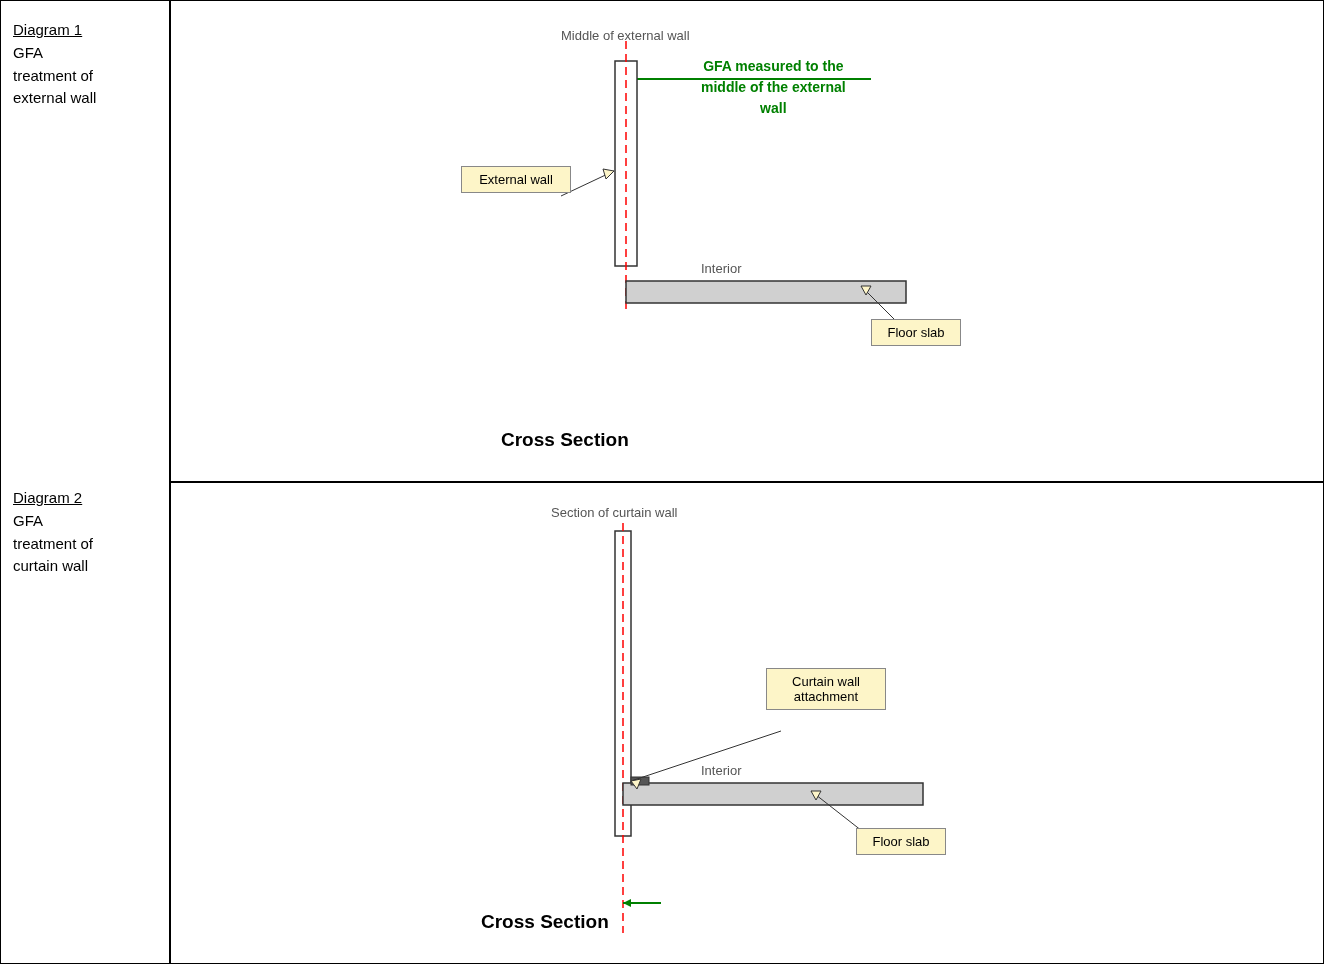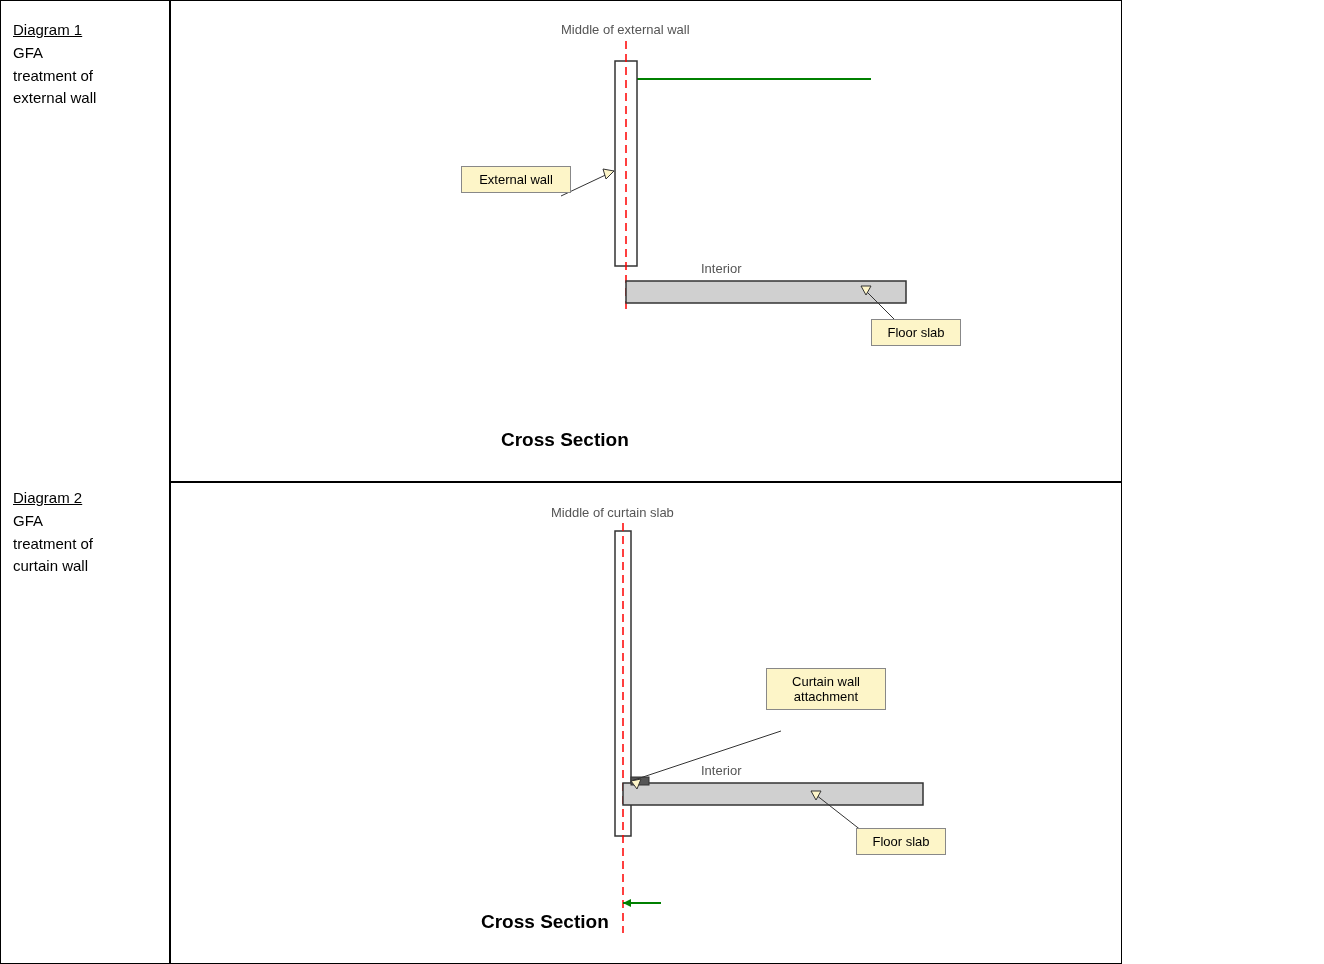--- a/index.html
+++ b/index.html
@@ -1,17 +1,17 @@
 <!DOCTYPE html>
 <html><head>
   <meta charset="utf-8">
   <style>
     * { margin: 0; padding: 0; box-sizing: border-box; }
     body { background: #fff; font-family: Arial, sans-serif; font-size: 14px; }
-    .page { width: 1122px; height: 964px; display: flex; flex-direction: row; border: 1px solid #000; }
+    .page { width: 1324px; height: 964px; display: flex; flex-direction: row; border: 1px solid #000; }
     .left-panel { width: 170px; min-width: 170px; border-right: 2px solid #000; padding: 10px 12px; }
     .diagram-label { margin-bottom: 8px; }
     .right-panel { flex: 1; display: flex; flex-direction: column; }
     .diagram-area { flex: 1; position: relative; overflow: hidden; }
     .diagram-area.top { border-bottom: 2px solid #000; }
     svg { position: absolute; top: 0; left: 0; }
     .callout-box {
       position: absolute;
       background: #fdf5c8;
       border: 1px solid #888;
@@ -54,22 +54,25 @@
     <div class="diagram-label" style="padding-top:10px; display:flex; flex-direction:column; justify-content:space-between;">
       <div style="text-decoration:underline; font-size:15px;">Diagram 2</div>
       <div style="font-size:15px; line-height:1.5; margin-top:4px;">GFA<br>treatment of<br>curtain wall</div>
     </div>
   </div>
 
   <div class="right-panel">
 
     <div class="diagram-area top" style="position:relative; height:482px;">
 
-      <div class="middle-label" style="top:21px; left:390px; font-size:13px; color:#555;">Middle of external wall</div>
+      <div class="middle-label" style="top:27px; left:390px; font-size:13px; color:#555;">Middle of external wall</div>
 
+      <div class="gfa-label" style="top:55px; left:530px; color:green; font-size:14px; font-weight:bold; line-height:1.5;">
+        GFA measured to the<br>middle of the external<br>wall
+      </div>
 
       <svg width="900" height="482">
 
         <line x1="520" y1="78" x2="455" y2="78" stroke="green" stroke-width="2"></line>
 
         <polygon points="455,78 462,74 462,82" fill="green"></polygon>
 
         <line x1="520" y1="78" x2="700" y2="78" stroke="green" stroke-width="2"></line>
 
         <rect x="444" y="60" width="22" height="205" fill="white" stroke="#333" stroke-width="1.5"></rect>
@@ -92,21 +95,21 @@
       <div class="callout-box" style="left:290px; top:165px; width:110px;">External wall</div>
 
       <div class="callout-box" style="left:700px; top:318px; width:90px;">Floor slab</div>
 
       <div class="cross-section-label" style="bottom:30px; left:330px;">Cross Section</div>
 
     </div>
 
     <div class="diagram-area" style="position:relative; height:482px;">
 
-      <div class="middle-label" style="top:22px; left:380px; font-size:13px; color:#555;">Middle of curtain slab</div>
+      <div class="middle-label" style="top:22px; left:380px; font-size:13px; color:#555;">Section of curtain wall</div>
 
 
       <svg width="900" height="482">
 
         <rect x="444" y="48" width="16" height="305" fill="white" stroke="#333" stroke-width="1.5"></rect>
 
         <line x1="452" y1="40" x2="452" y2="450" stroke="red" stroke-width="1.5" stroke-dasharray="8,5"></line>
 
         <rect x="452" y="300" width="300" height="22" fill="#d0d0d0" stroke="#333" stroke-width="1.5"></rect>
 

